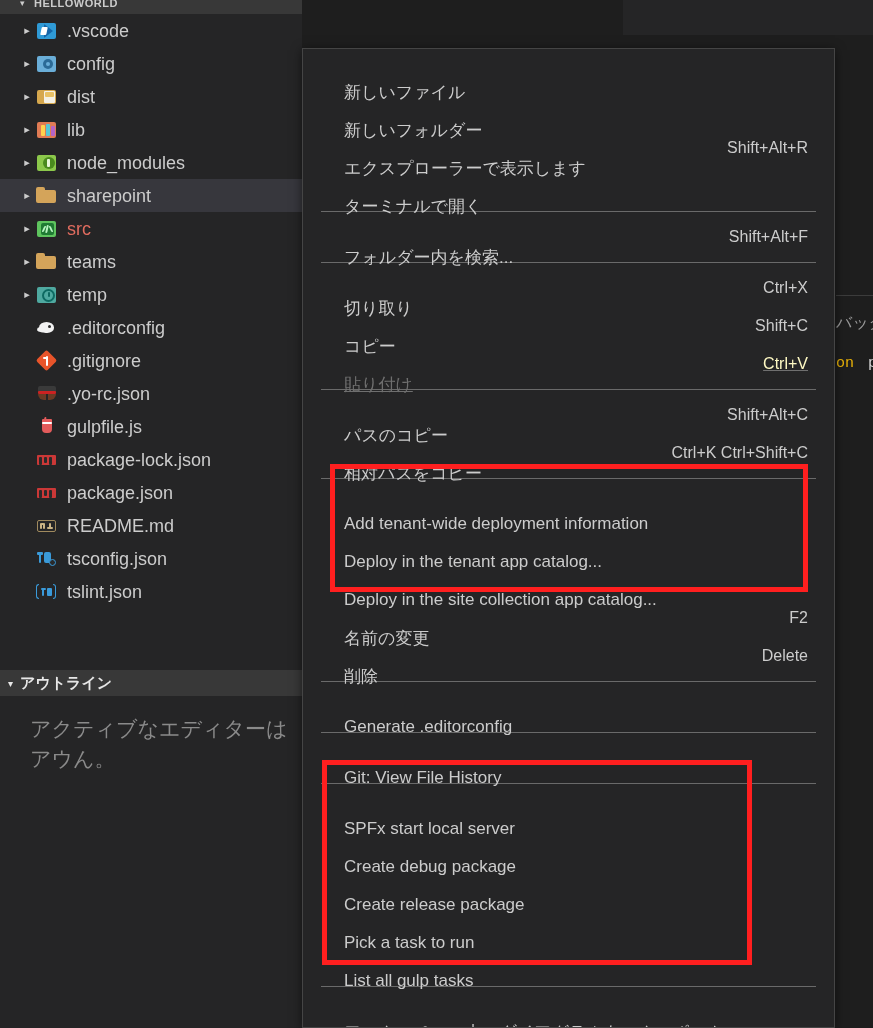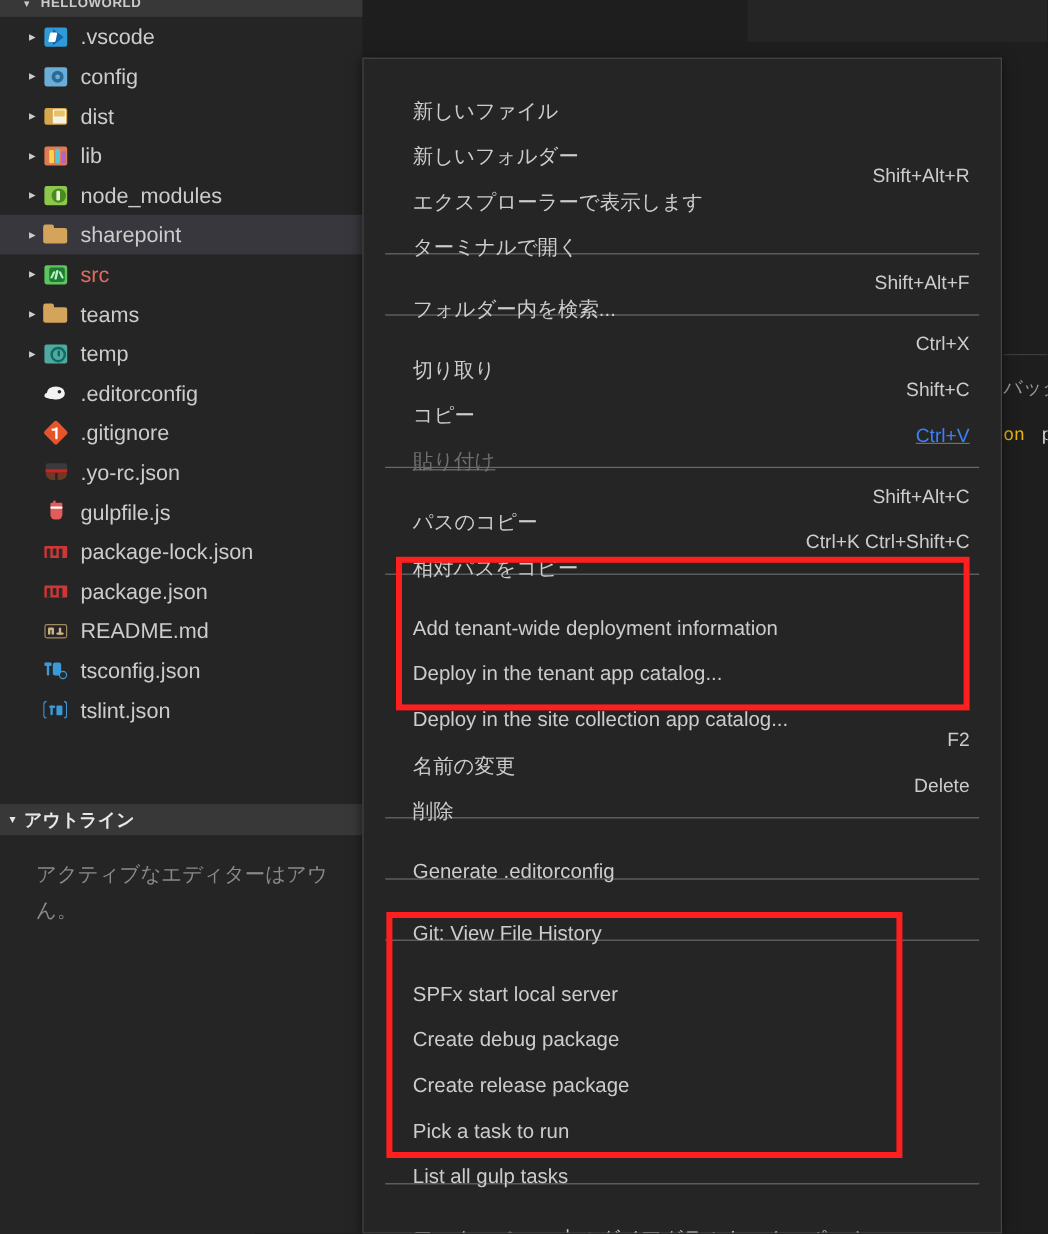--- a/index.html
+++ b/index.html
@@ -90,21 +90,21 @@
     background: #383838;
     display: flex; align-items: center; padding-left: 8px;
     color: #e7e7e7; font-size: 15px; font-weight: bold;
   }
   .outline-caret {
     font-size: 10px; margin-right: 7px; color: #e7e7e7;
   }
   .outline-body {
     position: absolute; left: 0; top: 700px; width: 302px;
     padding: 14px 6px 0 30px;
-    color: #8a8a8a; font-size: 17px; line-height: 30px;
+    color: #8a8a8a; font-size: 21px; line-height: 30px;
   }
 
   
   .ctx-menu {
     position: absolute; left: 302px; top: 48px;
     width: 533px; height: 980px;
     background: #252526;
     border: 1px solid #454545;
     box-shadow: 0 2px 10px rgba(0,0,0,.55);
     padding: 4px 0 0 0;
@@ -118,21 +118,21 @@
     font-size: 17px;
     white-space: nowrap;
     cursor: pointer;
   }
   .ctx-item.disabled { color: #6f6f6f; cursor: default; text-decoration: underline; }
   .ctx-label { flex: 1 1 auto; margin-top: 40px; }
   .ctx-key {
     flex: 0 0 auto; margin-left: 28px;
     color: #cccccc; font-size: 16px;
   }
-  .ctx-item.disabled .ctx-key { color: #3b82f6; }
+  .ctx-item.disabled .ctx-key { color: #fef9c3; }
   .ctx-sep {
     height: 1px; background: #6a6a6a;
     margin: 6px 18px;
   }
 
   
   .hl-box {
     position: absolute;
     border: 5px solid #ff1f1f;
     pointer-events: none;

